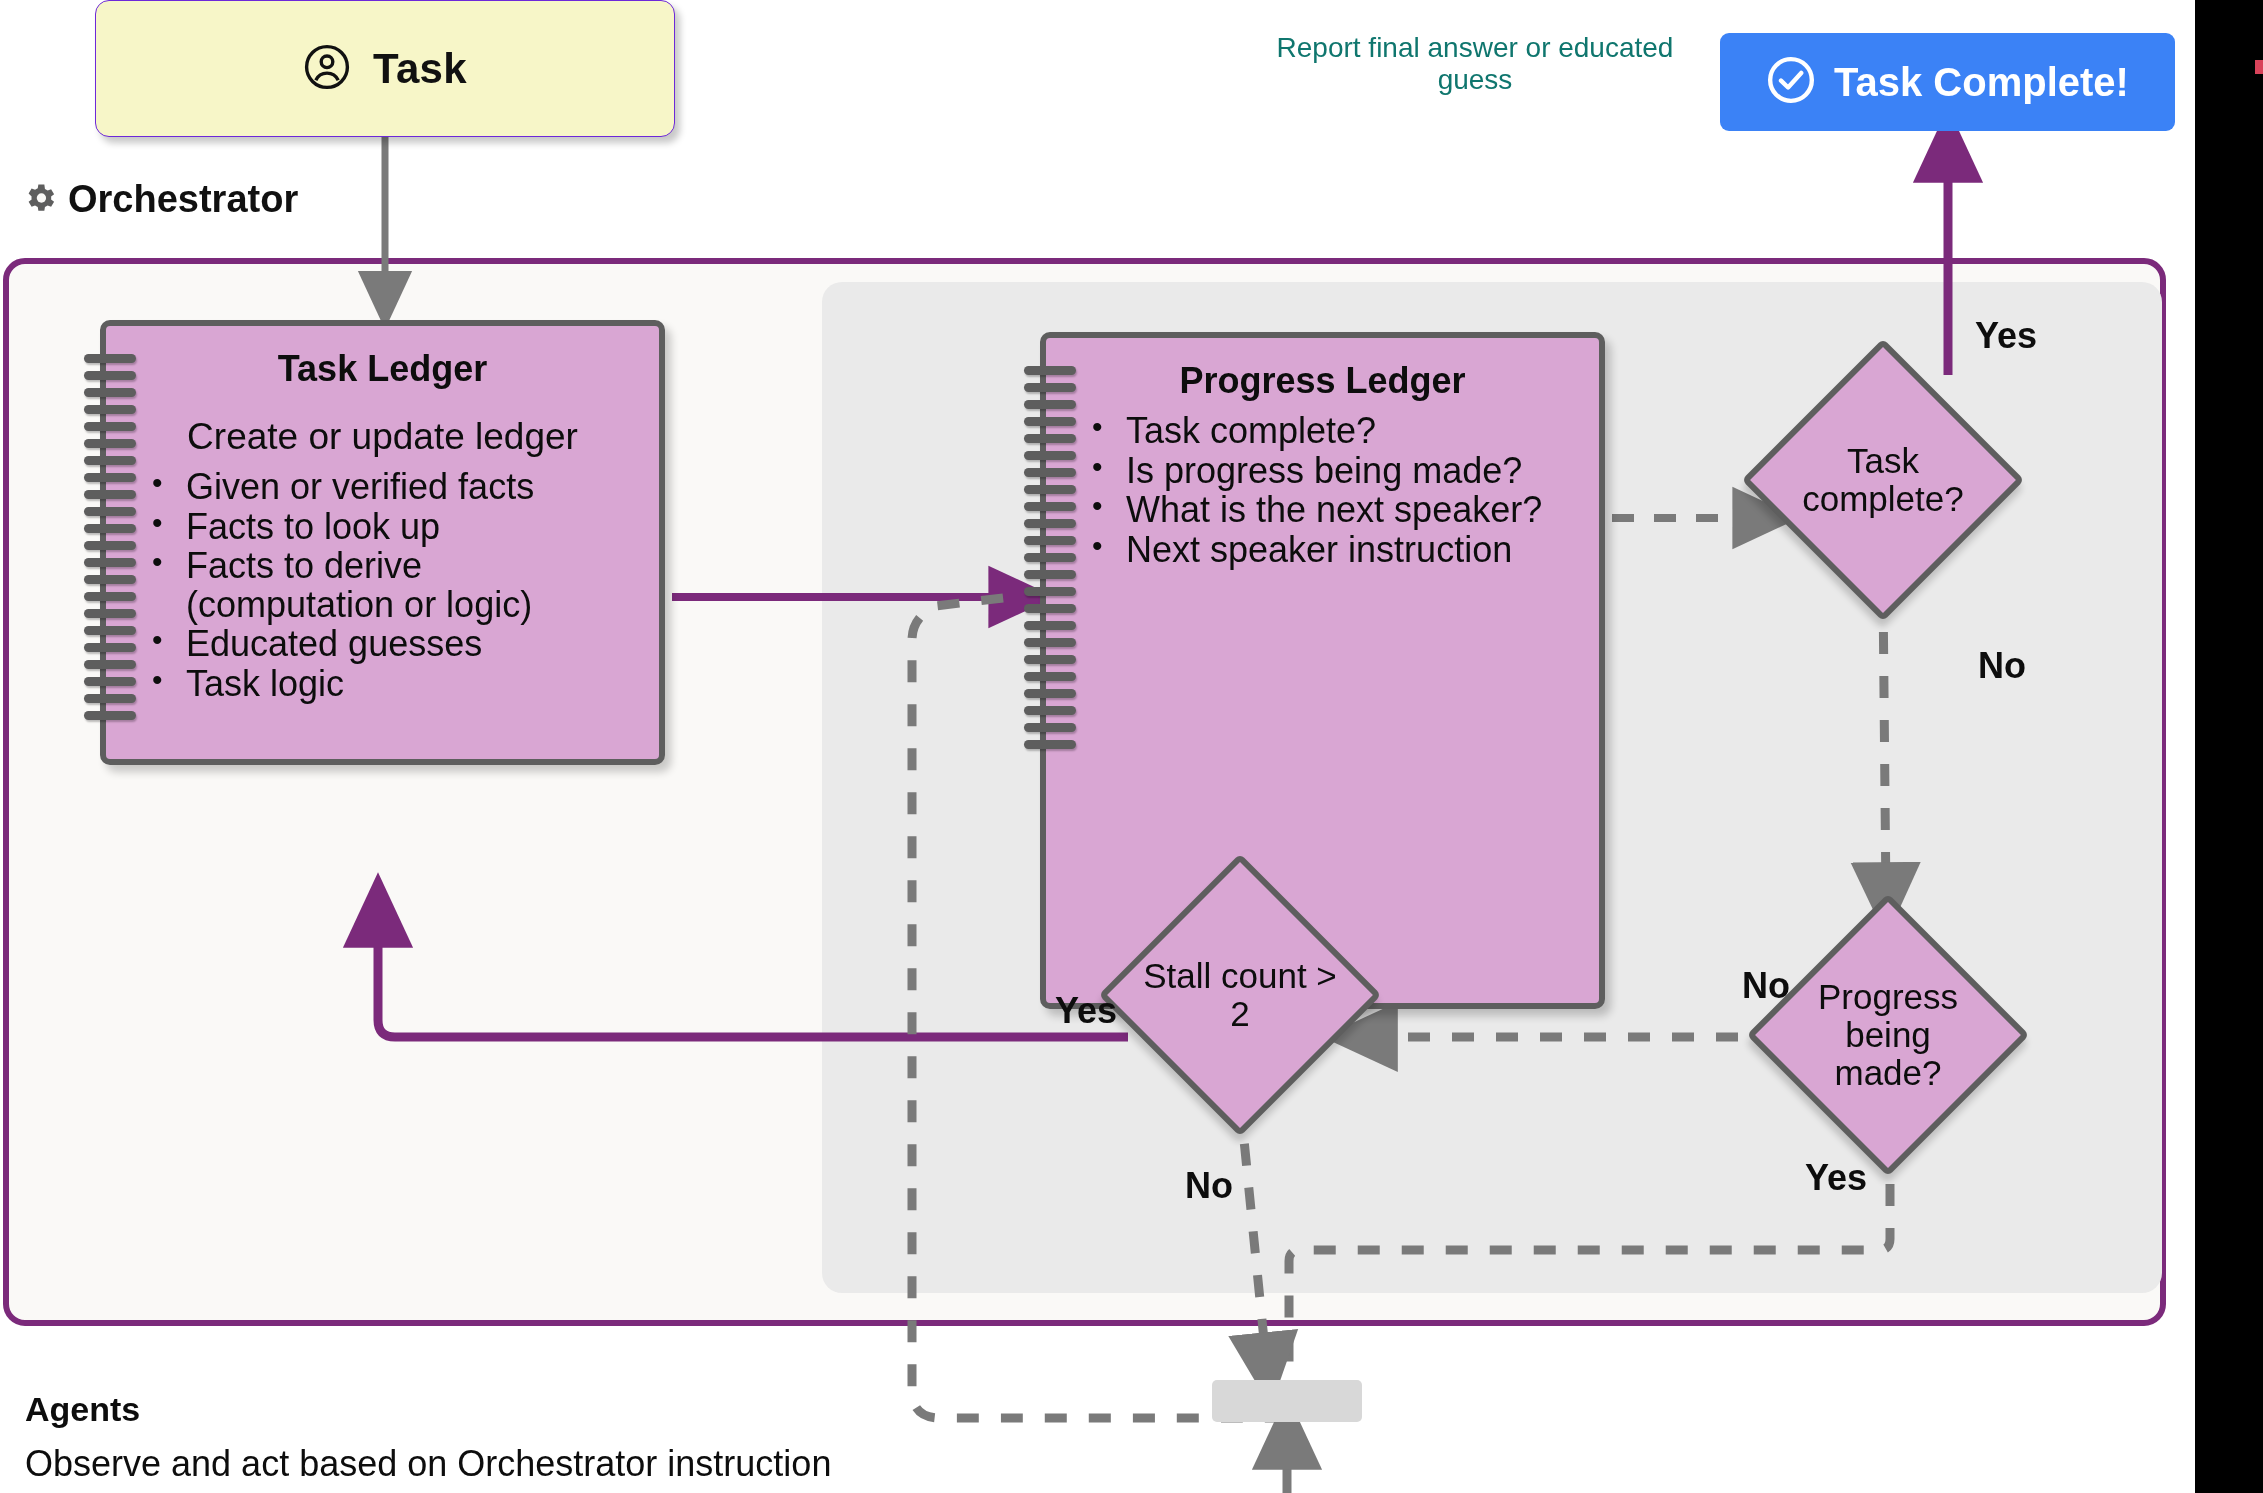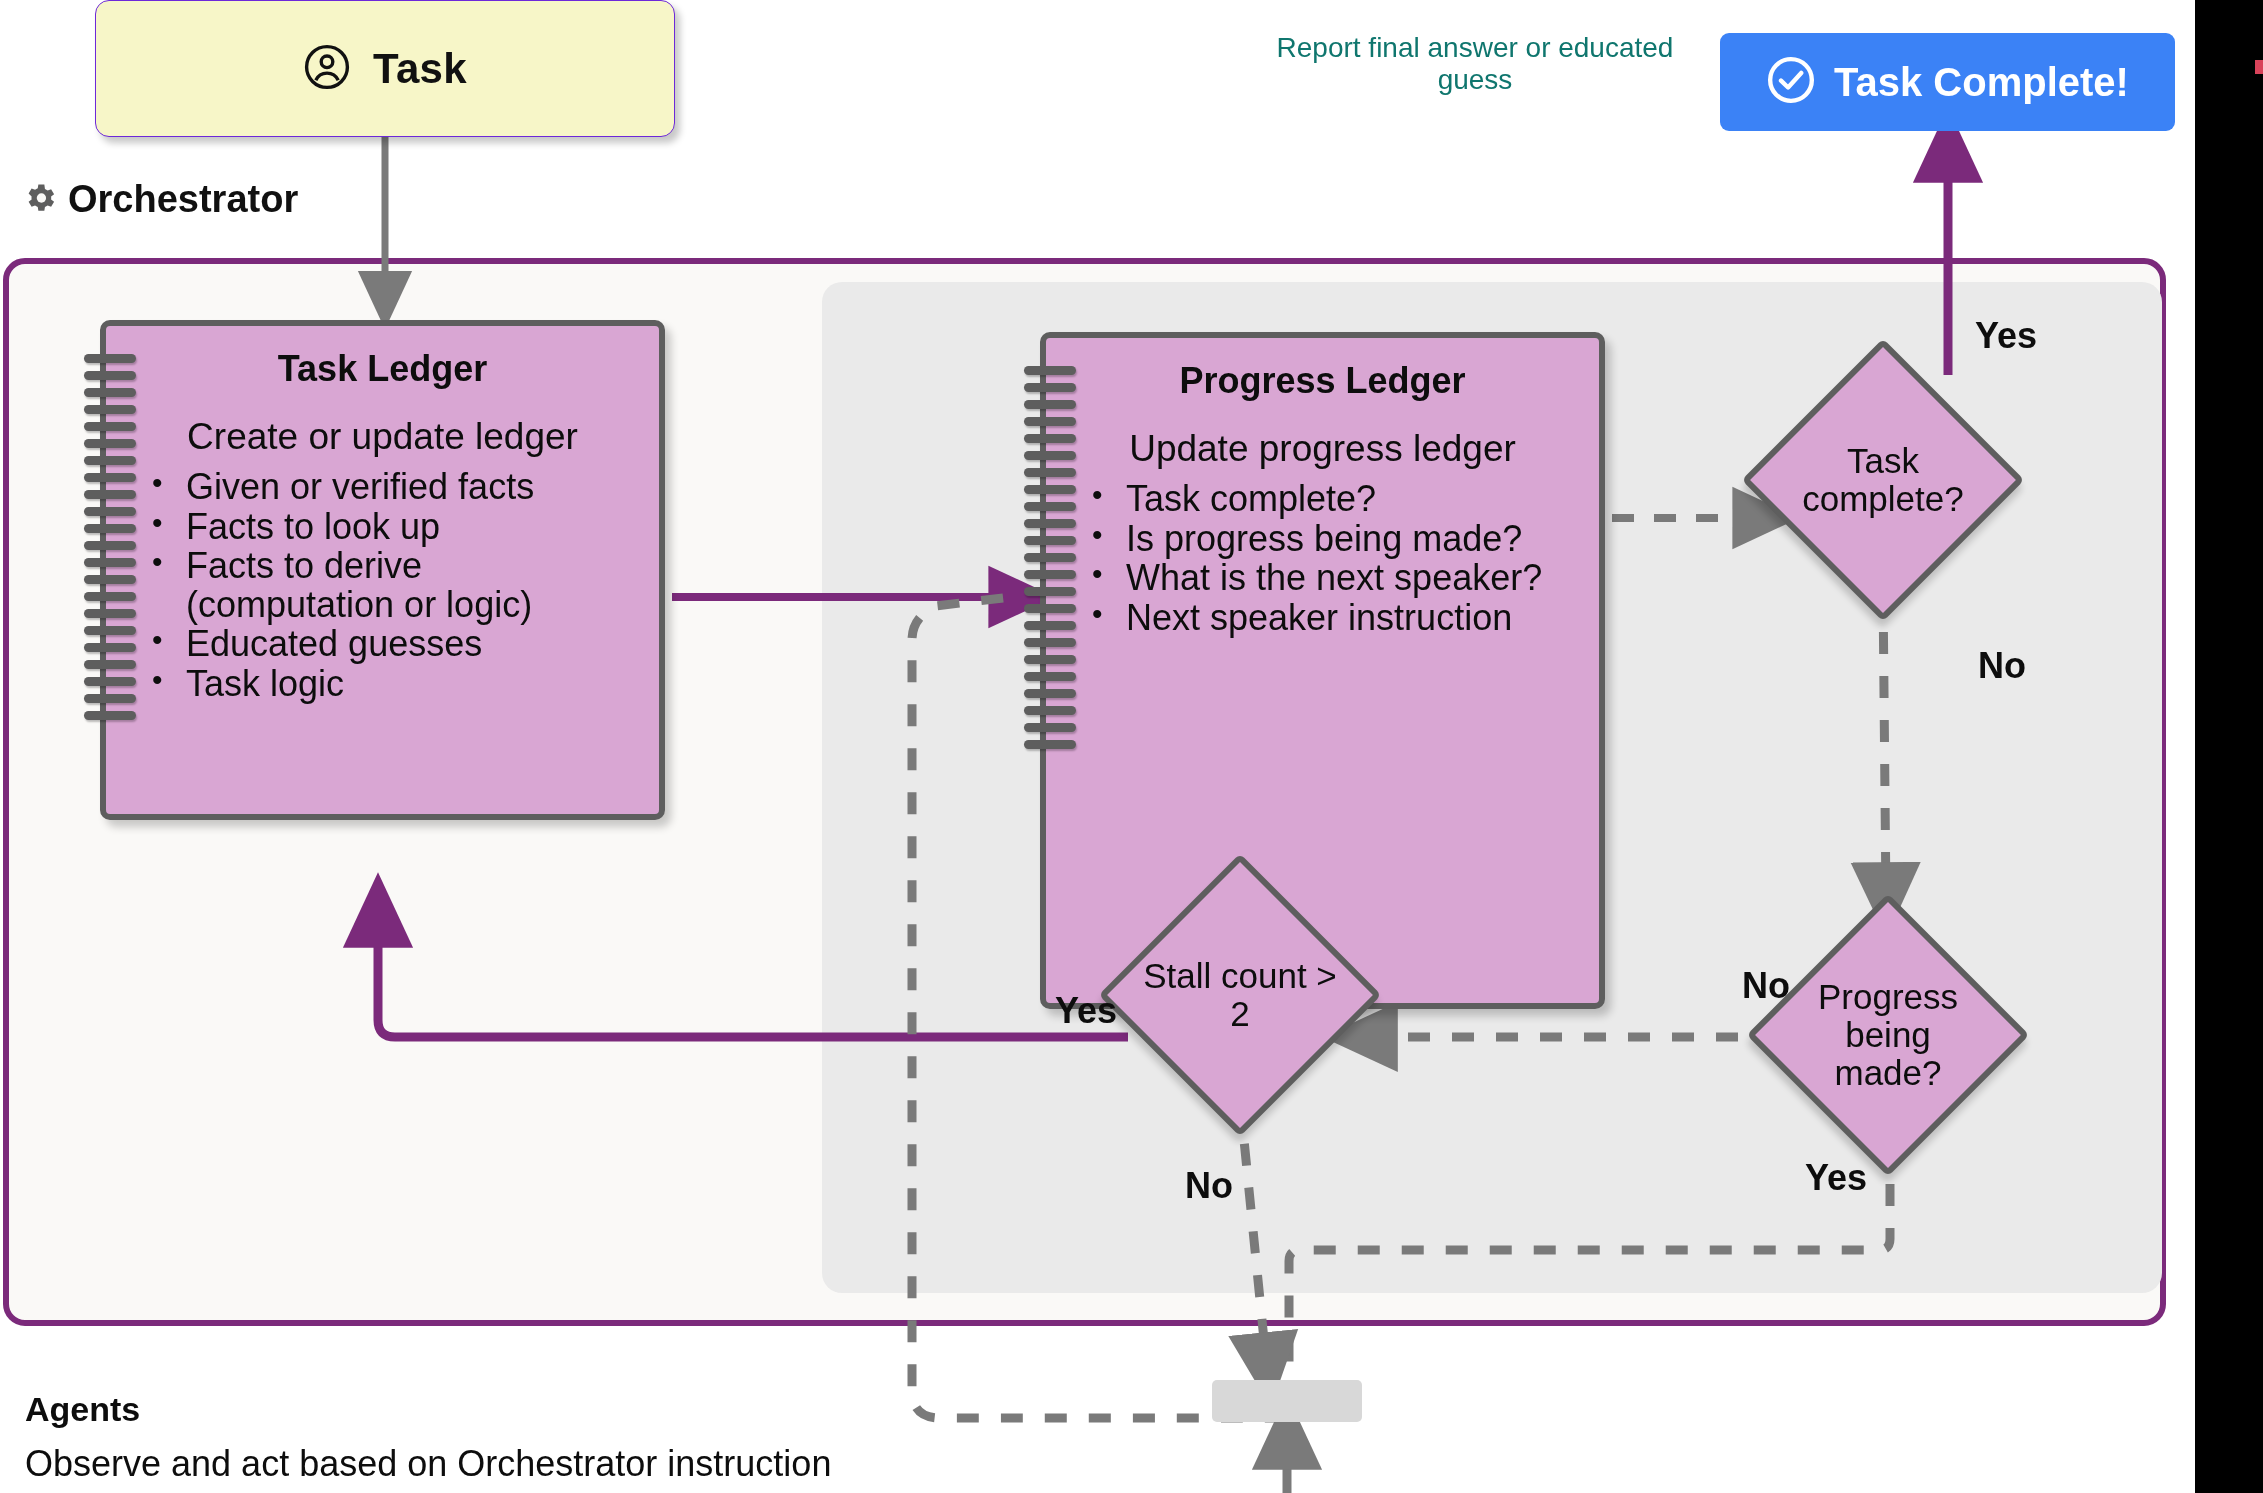--- a/index.html
+++ b/index.html
@@ -136,21 +136,21 @@
   .spiral i {
     display: block;
     width: 52px;
     height: 9px;
     background: #5e5e5e;
     border-radius: 5px;
     margin-bottom: 8px;
     box-shadow: 1px 2px 2px rgba(0,0,0,0.25);
   }
 
-  #task-ledger { left: 100px; top: 320px; width: 565px; height: 500px; }
+  #task-ledger { left: 100px; top: 320px; width: 565px; height: 445px; }
   #progress-ledger { left: 1040px; top: 332px; width: 565px; height: 677px; }
 
   
   .diamond-wrap {
     position: absolute;
   }
   .diamond-shape {
     position: absolute;
     left: 0; top: 0;
     width: 100%; height: 100%;
@@ -364,21 +364,20 @@
         <i></i>
         <i></i>
         <i></i>
         <i></i>
         <i></i>
       <i></i>
         <i></i>
         <i></i>
     </div>
     <div class="title">Progress Ledger</div>
-    <div class="subtitle">Update progress ledger</div>
     <ul>
       <li>Task complete?</li>
       <li>Is progress being made?</li>
       <li>What is the next speaker?</li>
       <li>Next speaker instruction</li>
     </ul>
   </div>
 
   <div class="diamond-wrap" id="d-task-complete">
     <div class="diamond-shape"></div>

